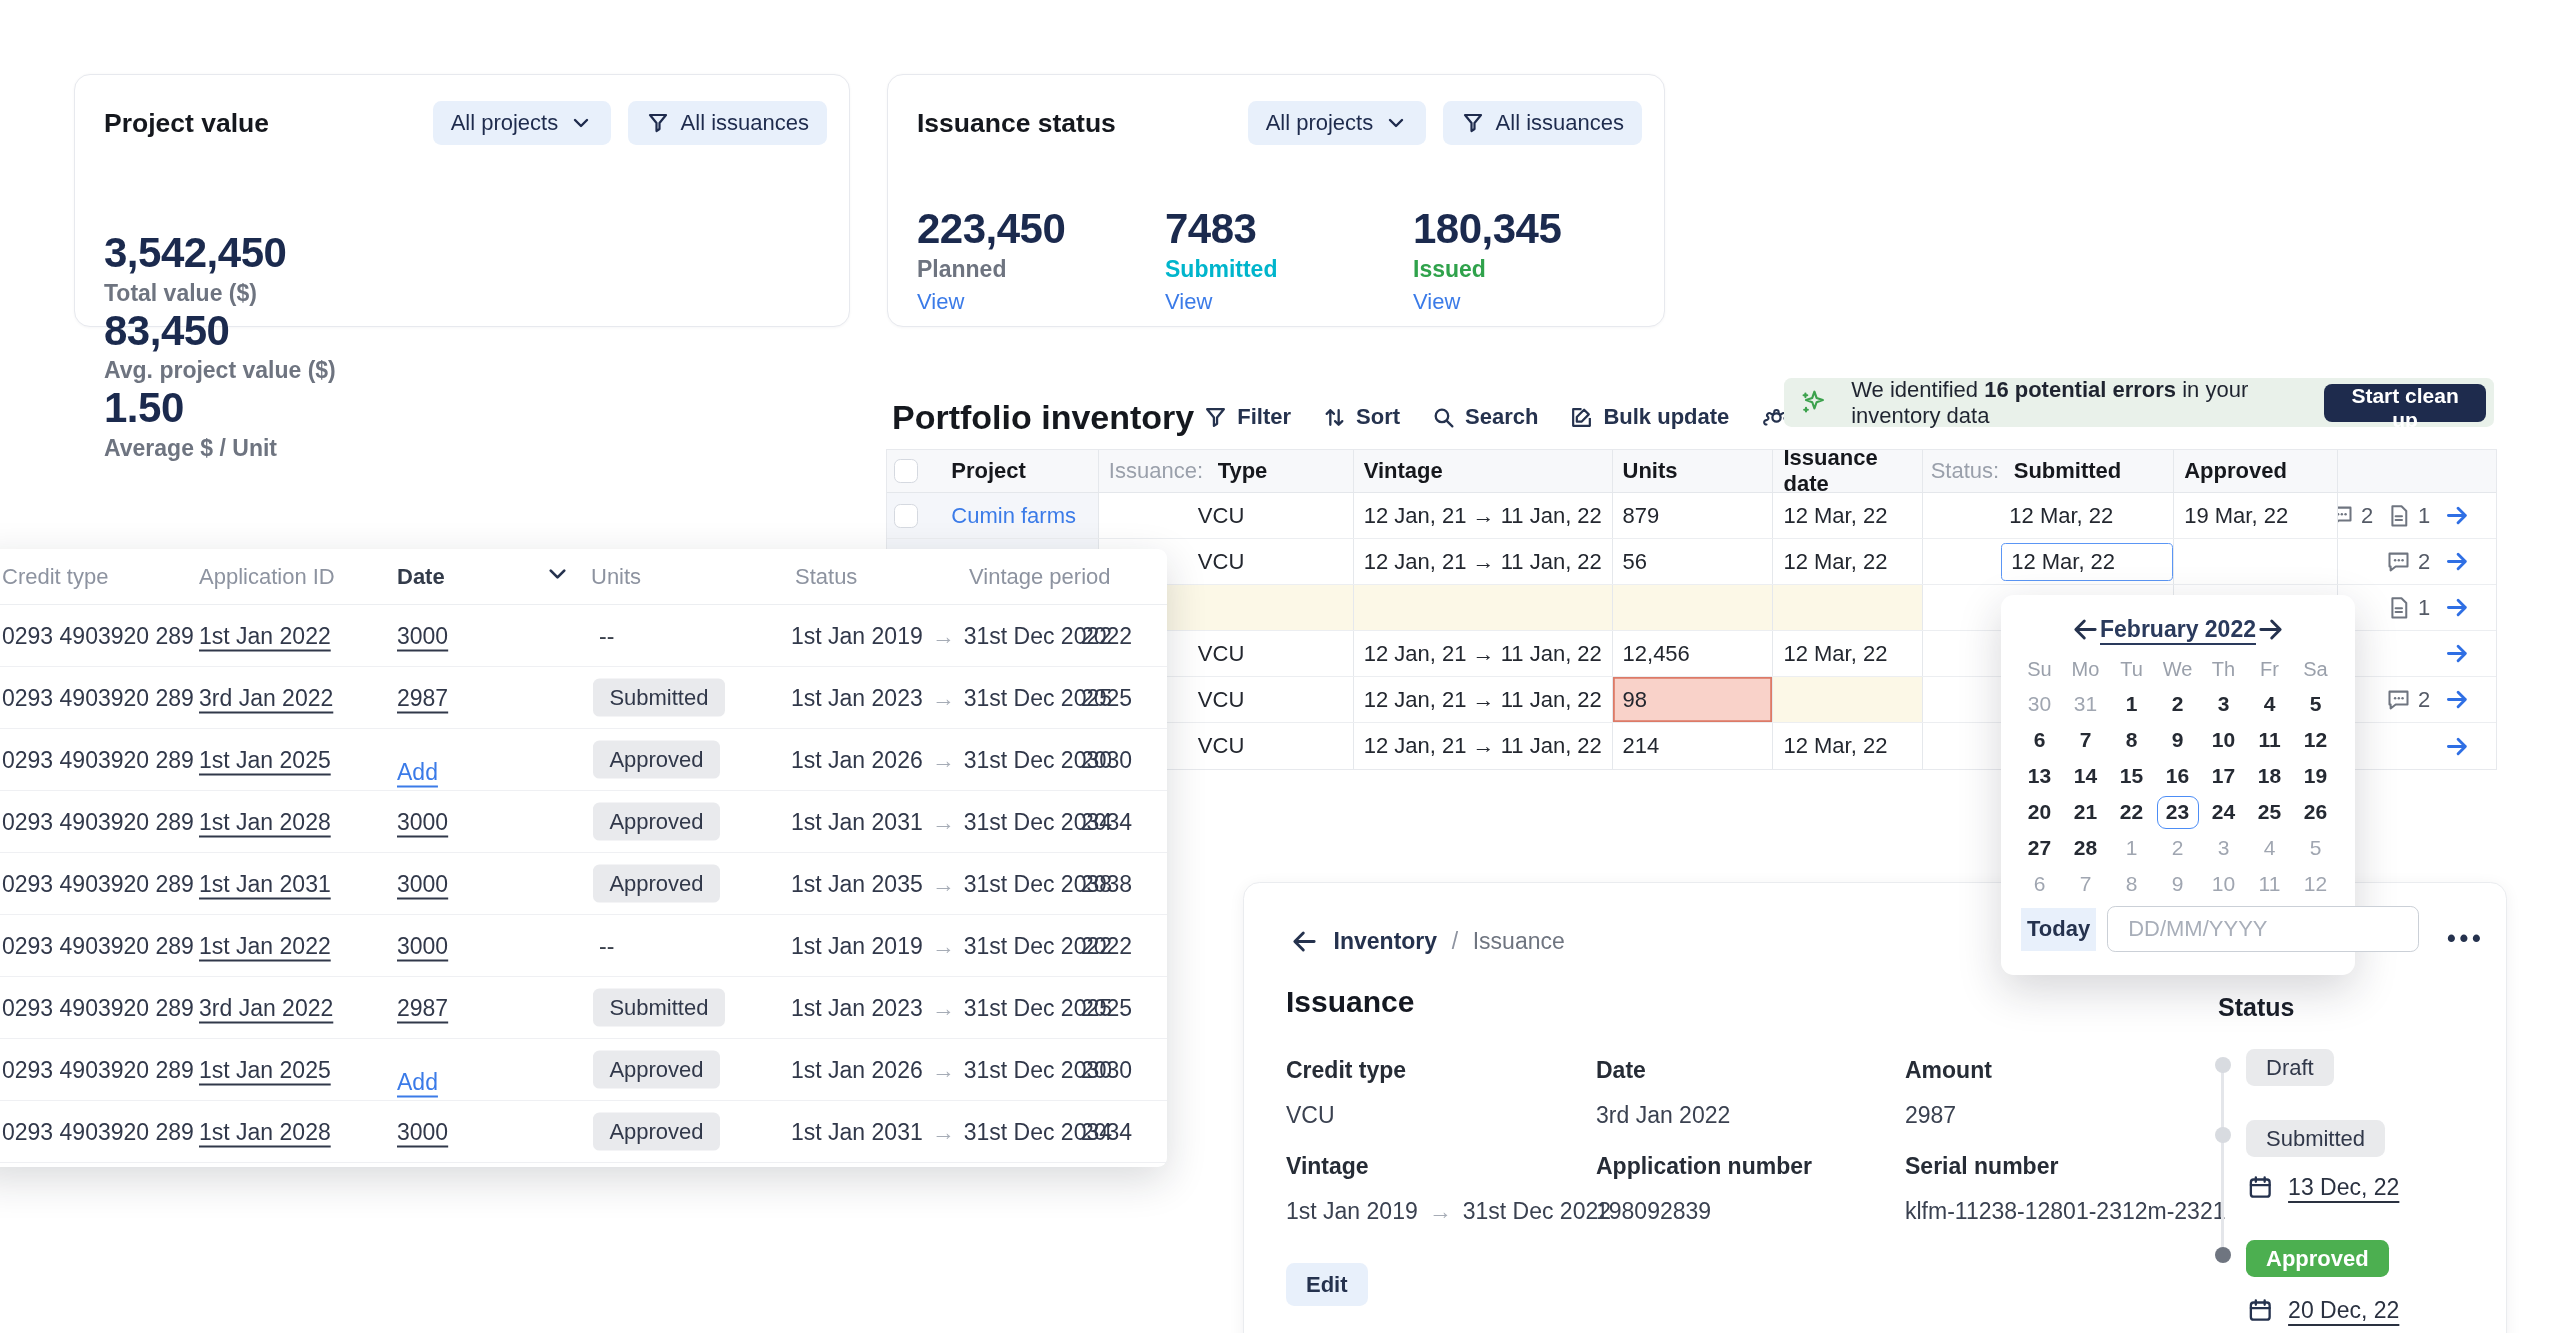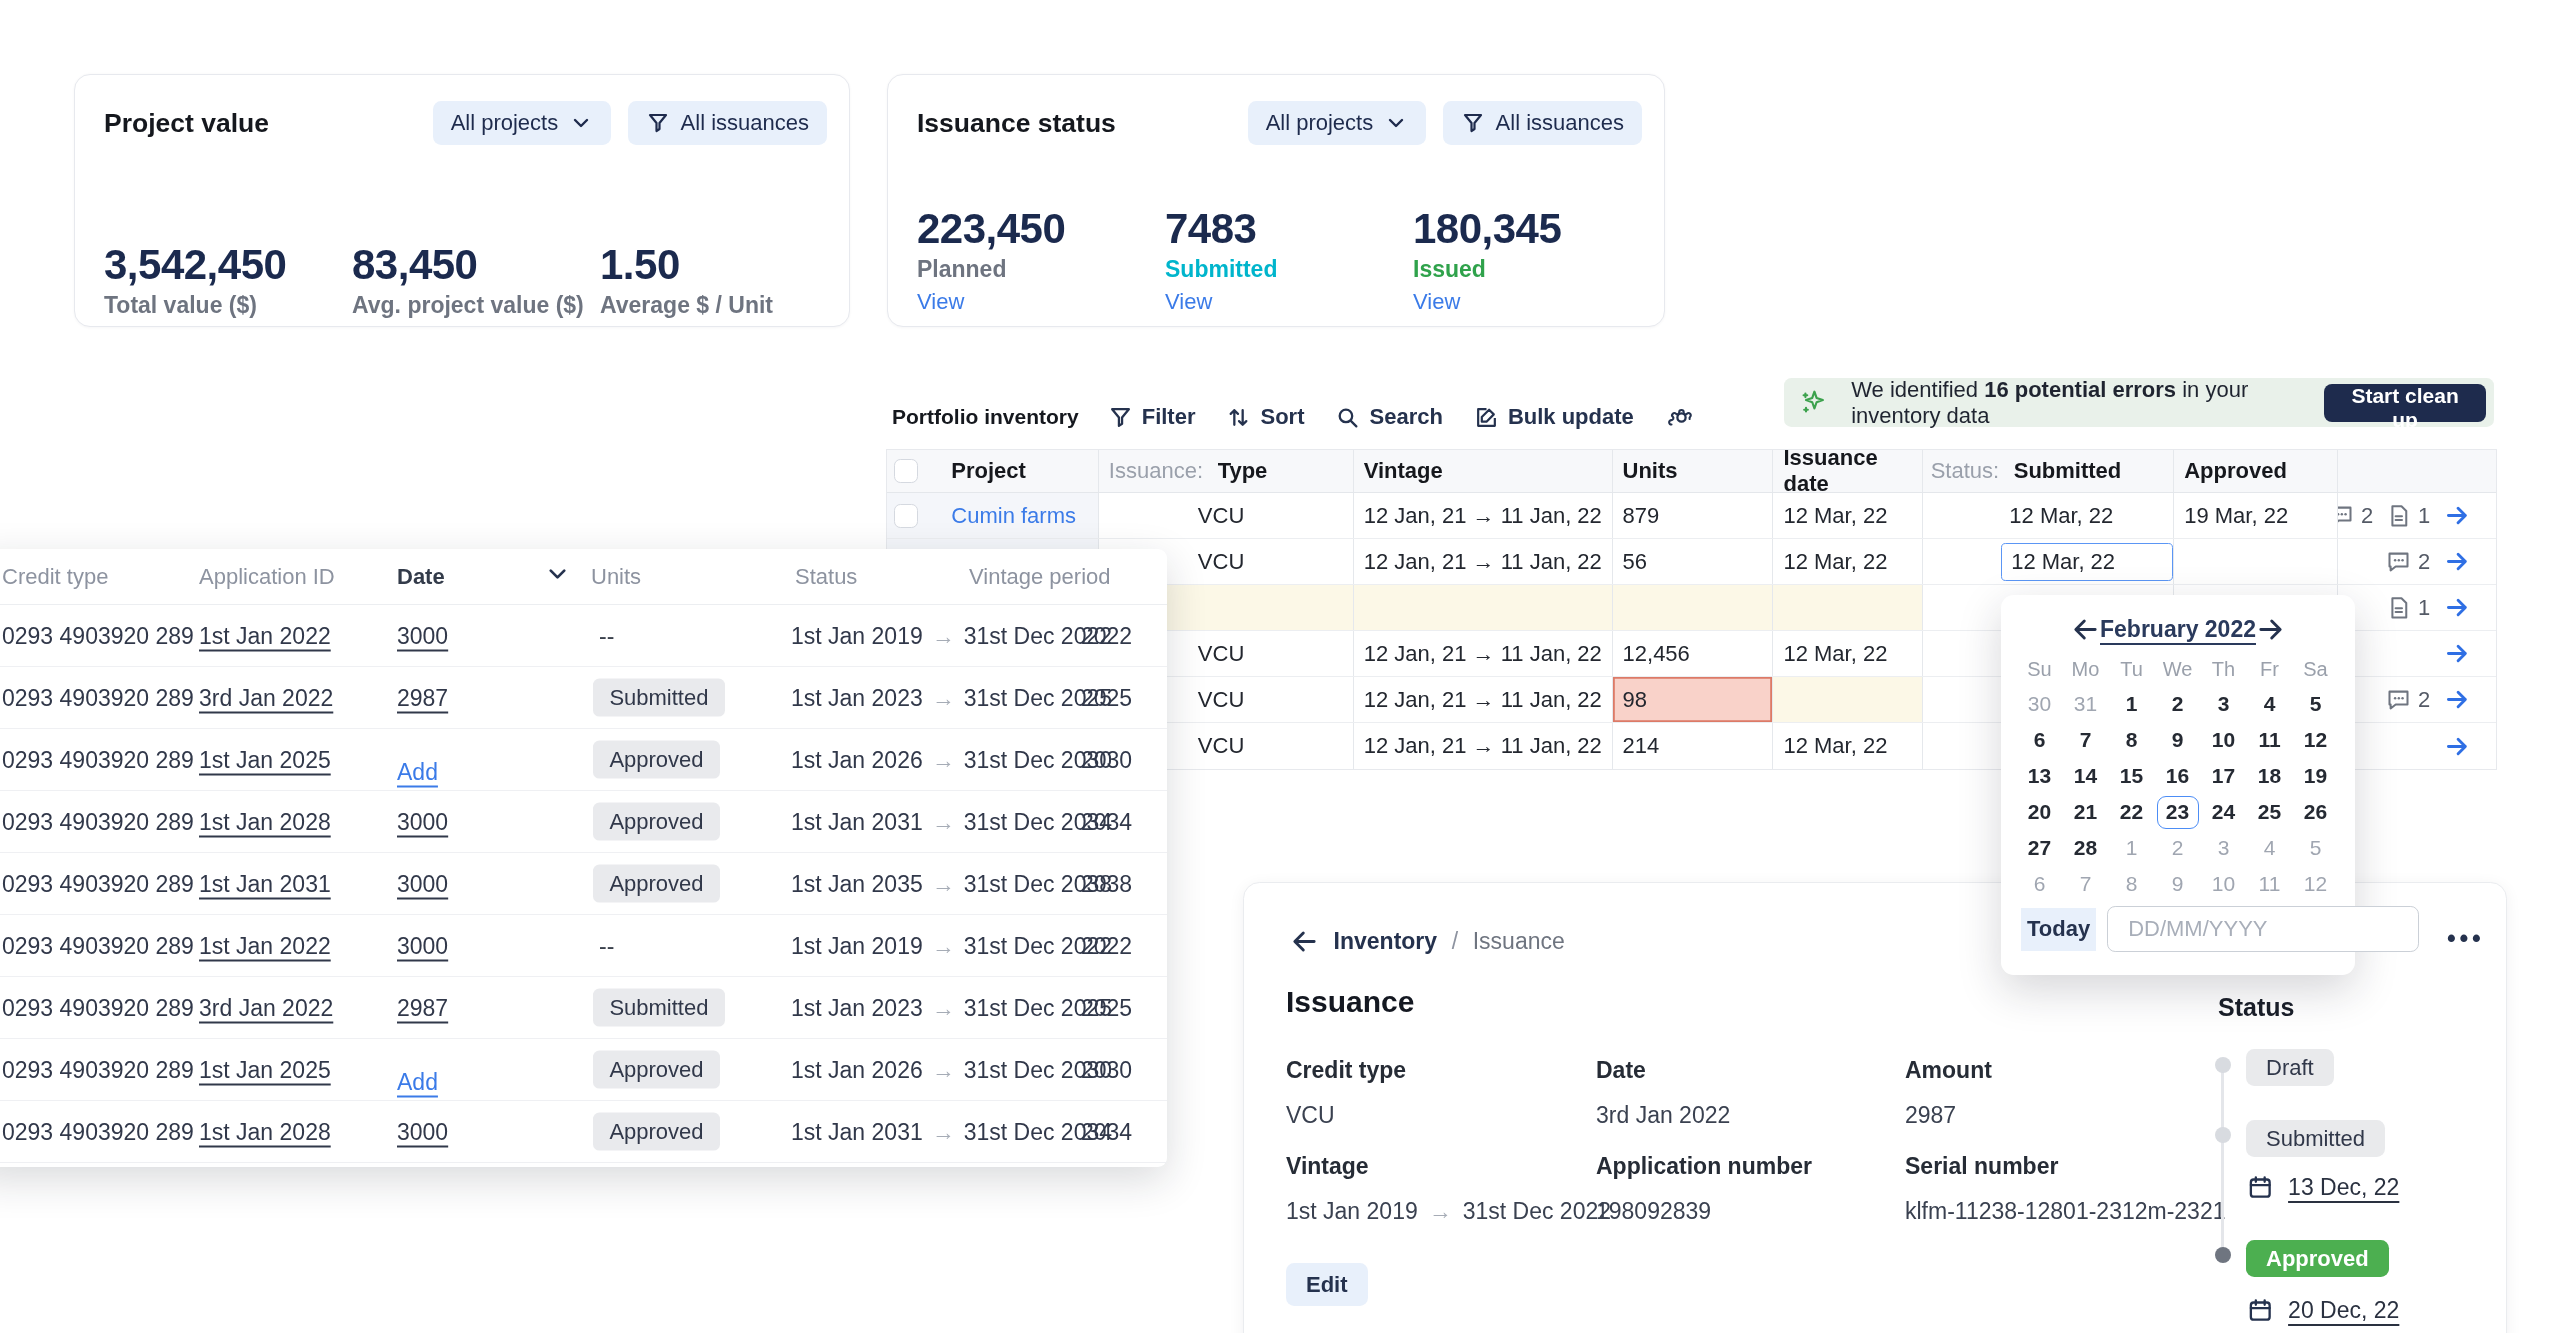--- a/index.html
+++ b/index.html
@@ -8,30 +8,30 @@
 
   
   .card{position:absolute;background:#fff;border:0.9px solid #E7E9EE;border-radius:16px;box-shadow:0 0.9px 2.7px rgba(16,24,40,.04);}
   #card-pv{left:74px;top:74px;width:776px;height:253px;}
   #card-is{left:887px;top:74px;width:778px;height:253px;}
   .card-top{position:absolute;left:29px;right:22px;top:24px;height:48px;display:flex;align-items:center;justify-content:space-between;}
   .card-top h2{margin:0;font-size:26.5px;font-weight:700;color:#15181E;}
   .card-btns{display:flex;gap:16.4px;}
   .pill-btn{display:flex;align-items:center;gap:11px;height:44px;padding:0 18px;background:#E8F0FB;border:none;border-radius:8.2px;font-size:22px;font-weight:500;color:#1E2B4D;cursor:pointer;}
   .stats{position:absolute;left:29px;display:flex;}
-  #pv-stats{top:166px;}
+  #pv-stats{top:154px;flex-direction:column;}
   #is-stats{top:130px;}
   .stat{width:248px;}
   .stat .v{font-size:42px;line-height:48px;font-weight:700;color:#1B2A4E;letter-spacing:-0.5px;}
   .stat .l{font-size:23px;line-height:27px;margin-top:2.7px;color:#6E7480;font-weight:600;}
   .stat .view{font-size:22px;margin-top:6.4px;color:#3B7BE8;cursor:pointer;display:inline-block;}
 
   
   .pf-head{position:absolute;left:892px;top:395px;height:44px;display:flex;align-items:center;}
-  .pf-head h2{margin:0 29px 0 0;font-size:21px;font-weight:700;color:#15181E;text-align:center;}
+  .pf-head h2{margin:0 9px 0 0;font-size:34px;font-weight:700;color:#15181E;text-align:center;}
   .tb-item{display:flex;align-items:center;gap:9px;margin-right:31px;border:none;background:none;padding:0;cursor:pointer;font-size:22px;font-weight:600;color:#25324E;}
   .tb-gear{border:none;background:none;padding:0;cursor:pointer;margin-left:1.8px;display:flex;align-items:center;}
 
   
   .banner{position:absolute;left:1784px;top:378px;width:710px;height:49px;background:#E9F1EA;border-radius:7.3px;display:flex;align-items:center;padding:0 8.2px 0 16.4px;}
   .banner .txt{margin-left:22px;font-size:22px;color:#1F2430;}
   .banner .txt b{font-weight:700;}
   .btn-dark{margin-left:auto;height:38px;padding:0 20px;background:#1E2B4D;color:#fff;font-size:21px;font-weight:600;border:none;border-radius:8px;cursor:pointer;}
 
   

